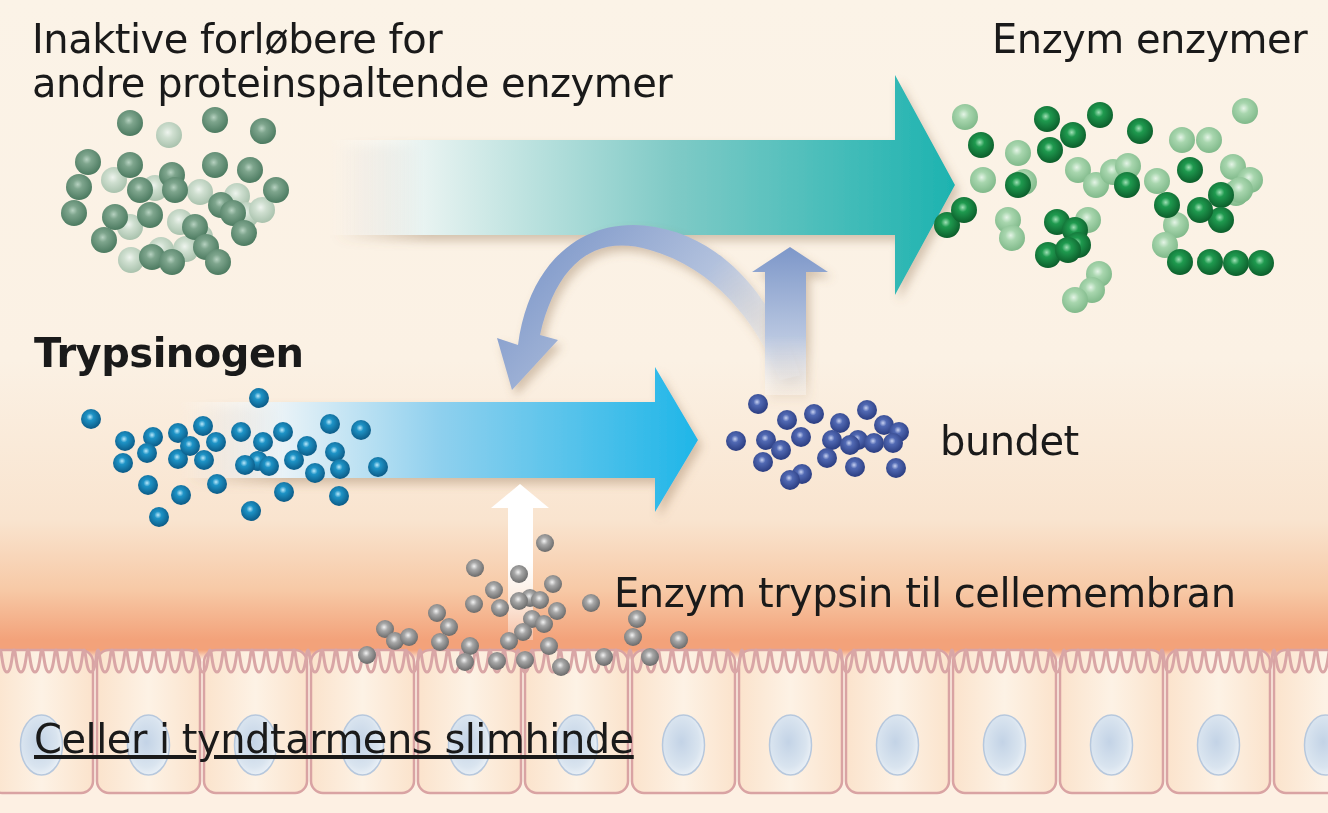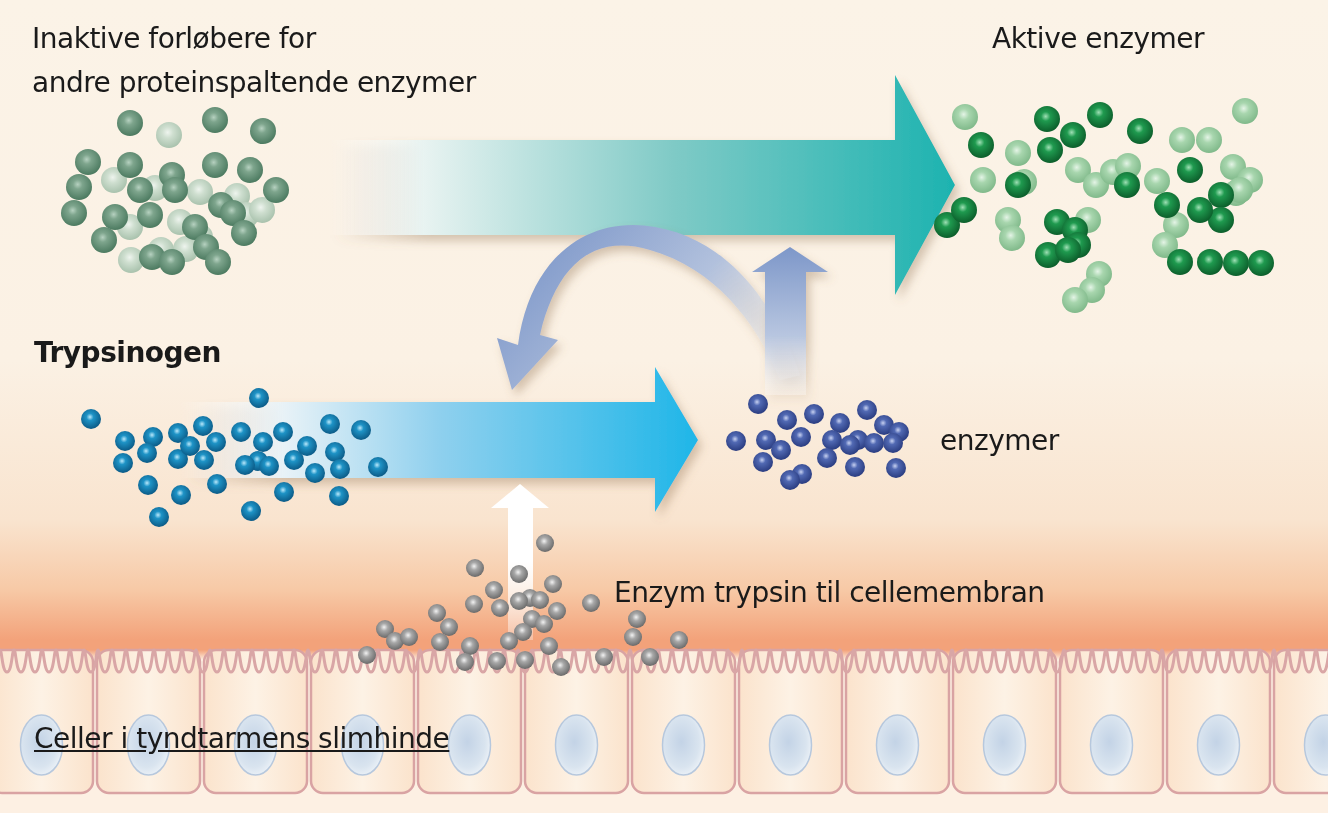--- a/index.html
+++ b/index.html
@@ -1,20 +1,20 @@
 <!DOCTYPE html>
 <html><head>
 <meta charset="utf-8">
 <style>
   html, body { margin: 0; padding: 0; }
   body { width: 1328px; height: 813px; overflow: hidden; font-family: "DejaVu Sans", sans-serif; }
   #stage { position: relative; width: 1328px; height: 813px;
     background: linear-gradient(to bottom, #fbf3e7 0px, #fbf1e4 360px, #f9e4cf 520px, #f7c9a6 590px, #f3a27a 640px, #f3a27a 650px, #fdf0e3 660px, #fdf0e3 813px); }
   svg#art { position: absolute; left: 0; top: 0; }
-  .label { position: absolute; color: #1a1a1a; font-family: "DejaVu Sans", sans-serif; font-size: 28px; line-height: 46px; letter-spacing: -0.5px; white-space: nowrap; }
+  .label { position: absolute; color: #1a1a1a; font-family: "DejaVu Sans", sans-serif; font-size: 40px; line-height: 46px; letter-spacing: -0.5px; white-space: nowrap; }
 </style>
 </head>
 <body>
 
 <div id="stage">
   <svg id="art" width="1328" height="813">
     <defs>
       <linearGradient id="gTeal" x1="0" y1="0" x2="1" y2="0">
         <stop offset="0" stop-color="#ffffff" stop-opacity="0.0"></stop>
         <stop offset="0.15" stop-color="#e8f3f1"></stop>
@@ -306,18 +306,18 @@
         <circle cx="561" cy="667" r="9" fill="url(#bGrey)"></circle>
         <circle cx="604" cy="657" r="9" fill="url(#bGrey)"></circle>
         <circle cx="650" cy="657" r="9" fill="url(#bGrey)"></circle>
         <circle cx="679" cy="640" r="9" fill="url(#bGrey)"></circle>
         <circle cx="544" cy="624" r="9" fill="url(#bGrey)"></circle>
       </g>
   </svg>
 
   <div class="label" style="left:32px; top:16px;">Inaktive forløbere for</div>
   <div class="label" style="left:32px; top:60px;">andre proteinspaltende enzymer</div>
-  <div class="label" style="left:992px; top:16px;">Aktive enzymer</div>
+  <div class="label" style="left:992px; top:16px;">Enzym enzymer</div>
   <div class="label" style="left:34px; top:330px;font-weight:bold;">Trypsinogen</div>
-  <div class="label" style="left:940px; top:418px;">enzymer</div>
+  <div class="label" style="left:940px; top:418px;">bundet</div>
   <div class="label" style="left:614px; top:570px;">Enzym trypsin til cellemembran</div>
   <div class="label" style="left:34px; top:716px;text-decoration:underline;">Celler i tyndtarmens slimhinde</div>
 </div>
 
 </body></html>

